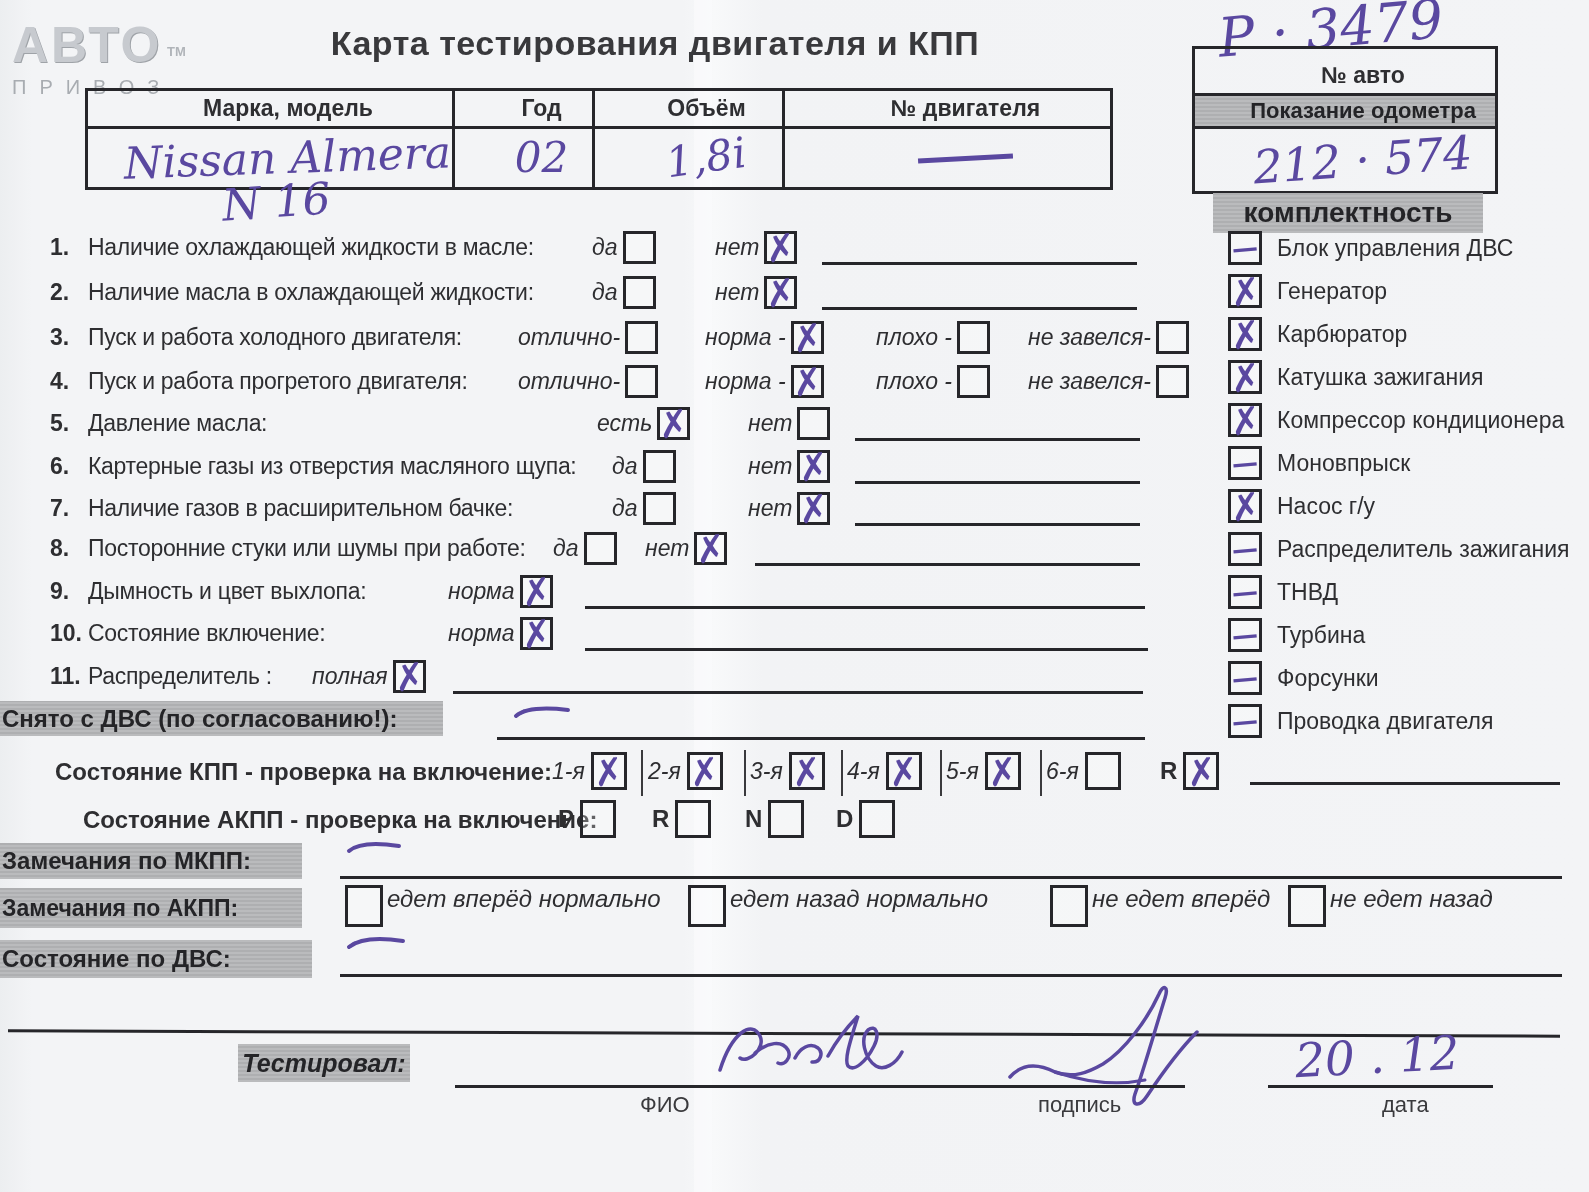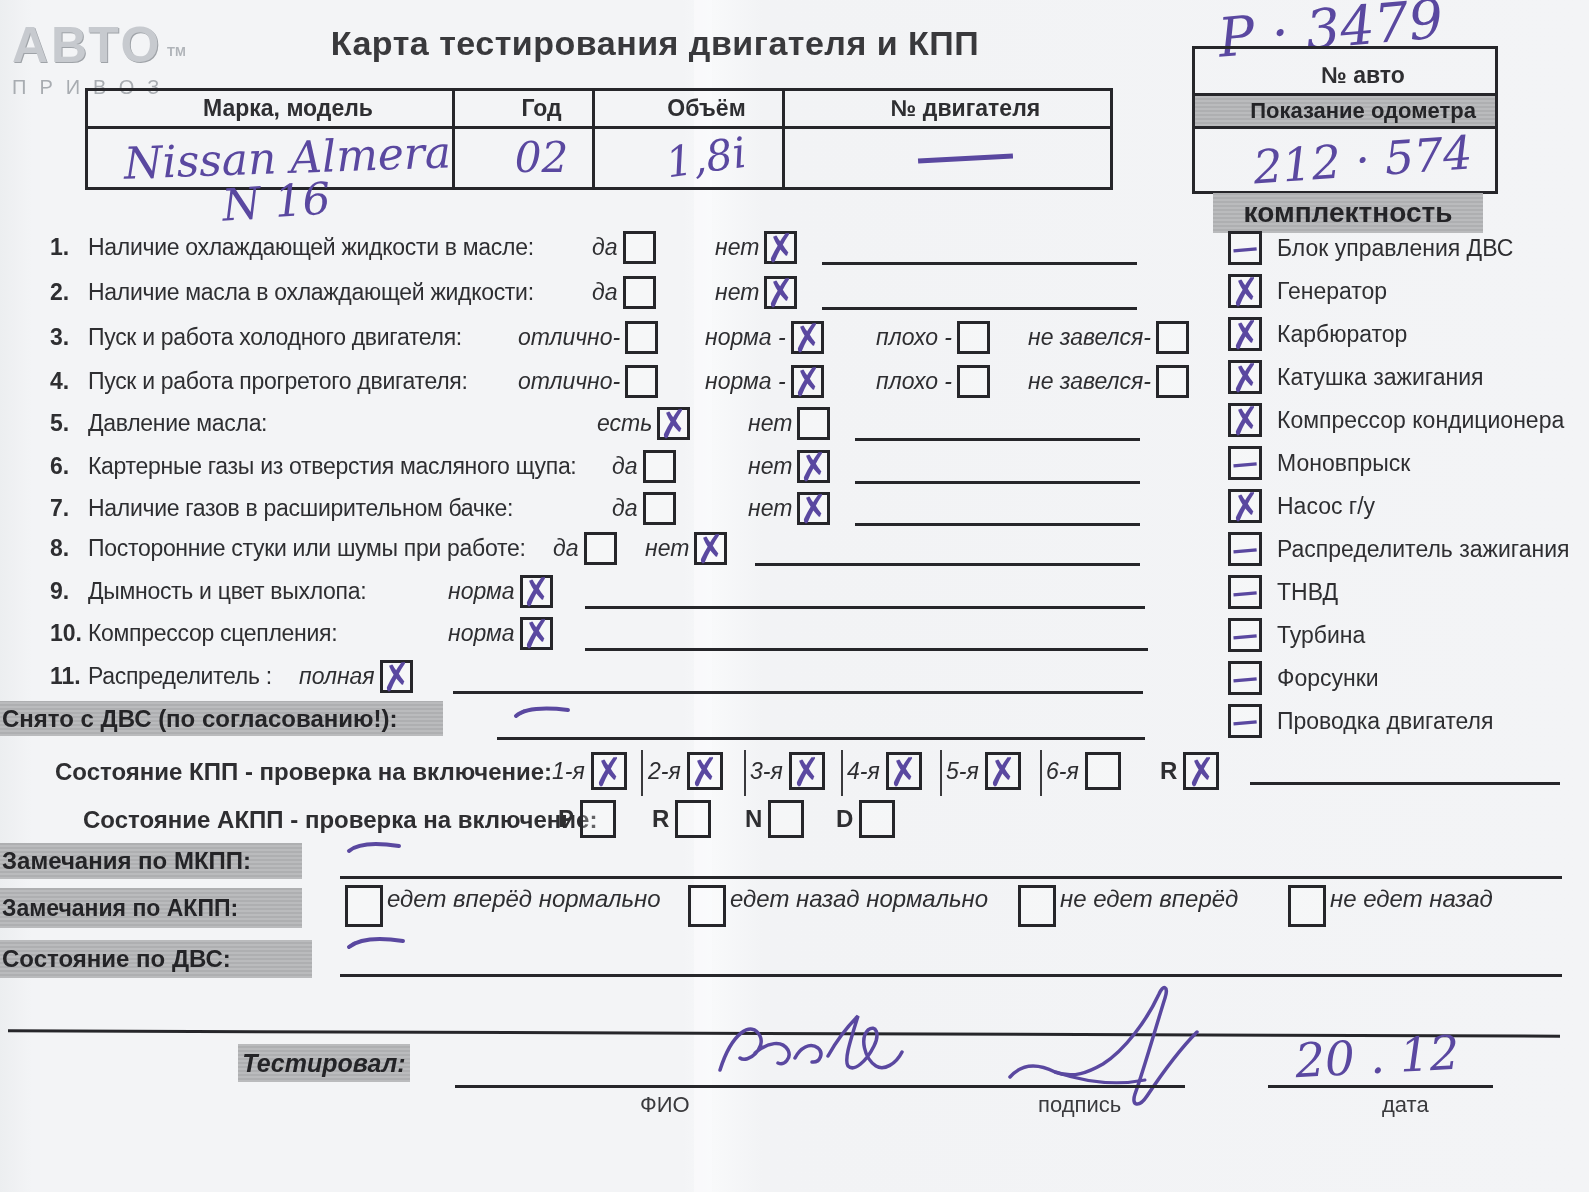--- a/index.html
+++ b/index.html
@@ -352,33 +352,33 @@
     <span class="opt" style="left:448px;">
         <i>норма</i>
         <span class="cb">
           <span class="mark mk-x">✗</span>
         </span>
       </span>
     <span class="uline" style="left:585px;width:560px;top:32px;"></span>
   </div>
   <div class="chk-row" style="top:616px;">
     <span class="num">10.</span>
-    <span class="itm">Компрессор сцепления:</span>
+    <span class="itm">Состояние включение:</span>
     <span class="opt" style="left:448px;">
         <i>норма</i>
         <span class="cb">
           <span class="mark mk-x">✗</span>
         </span>
       </span>
     <span class="uline" style="left:585px;width:563px;top:32px;"></span>
   </div>
   <div class="chk-row" style="top:659px;">
     <span class="num">11.</span>
     <span class="itm">Распределитель :</span>
-    <span class="opt" style="left:299px;text-align:center;">
+    <span class="opt" style="left:312px;text-align:center;">
         <i>полная</i>
         <span class="cb">
           <span class="mark mk-x">✗</span>
         </span>
       </span>
     <span class="uline" style="left:453px;width:690px;top:32px;"></span>
   </div>
 
   <div class="abs bar" style="left:0;top:701px;width:443px;height:35px;font-size:24px;padding-left:2px;">Снято с ДВС (по согласованию!):</div>
   <svg class="abs" style="left:512px;top:703px;" width="60" height="18" viewBox="0 0 60 18">
@@ -480,21 +480,21 @@
           <span class="mark"></span>
         </span>
         <i>едет вперёд нормально</i>
       </span>
     <span class="akopt" style="left:688px;">
         <span class="cb">
           <span class="mark"></span>
         </span>
         <i>едет назад нормально</i>
       </span>
-    <span class="akopt" style="left:1018px;">
+    <span class="akopt" style="left:1050px;">
         <span class="cb">
           <span class="mark"></span>
         </span>
         <i>не едет вперёд</i>
       </span>
     <span class="akopt" style="left:1288px;">
         <span class="cb">
           <span class="mark"></span>
         </span>
         <i>не едет назад</i>

